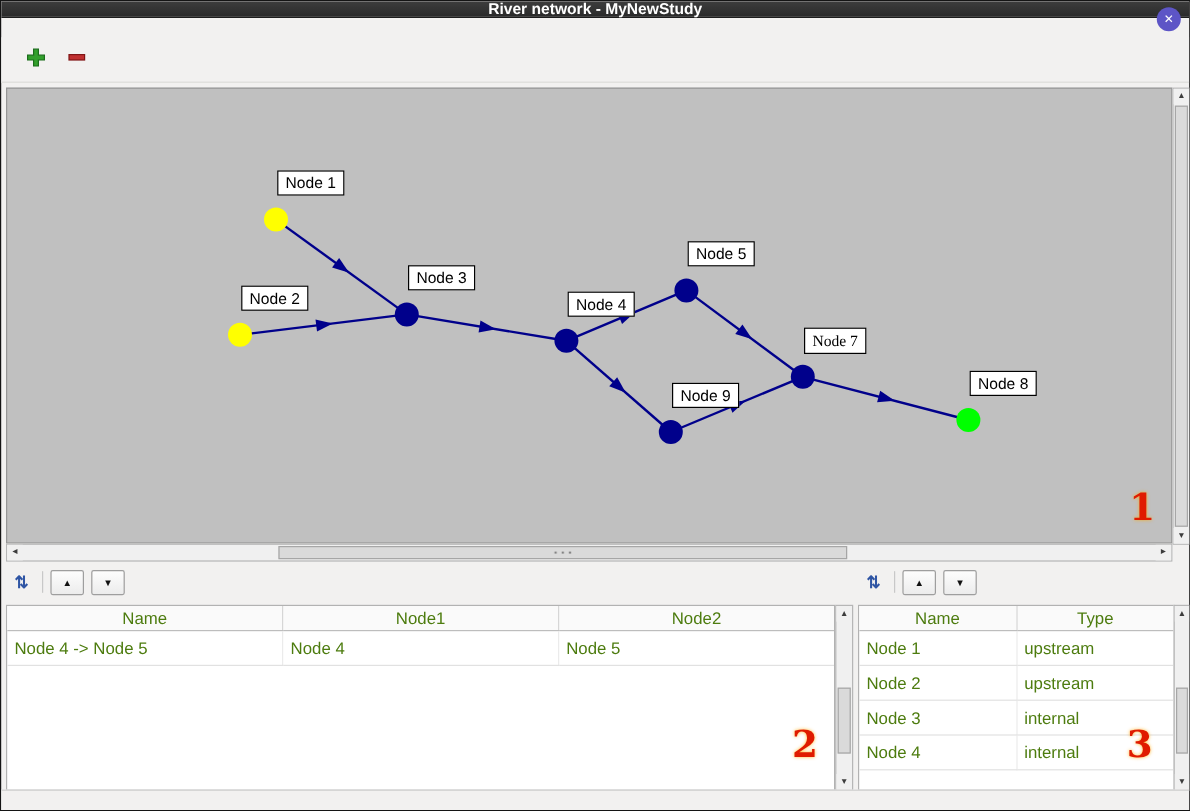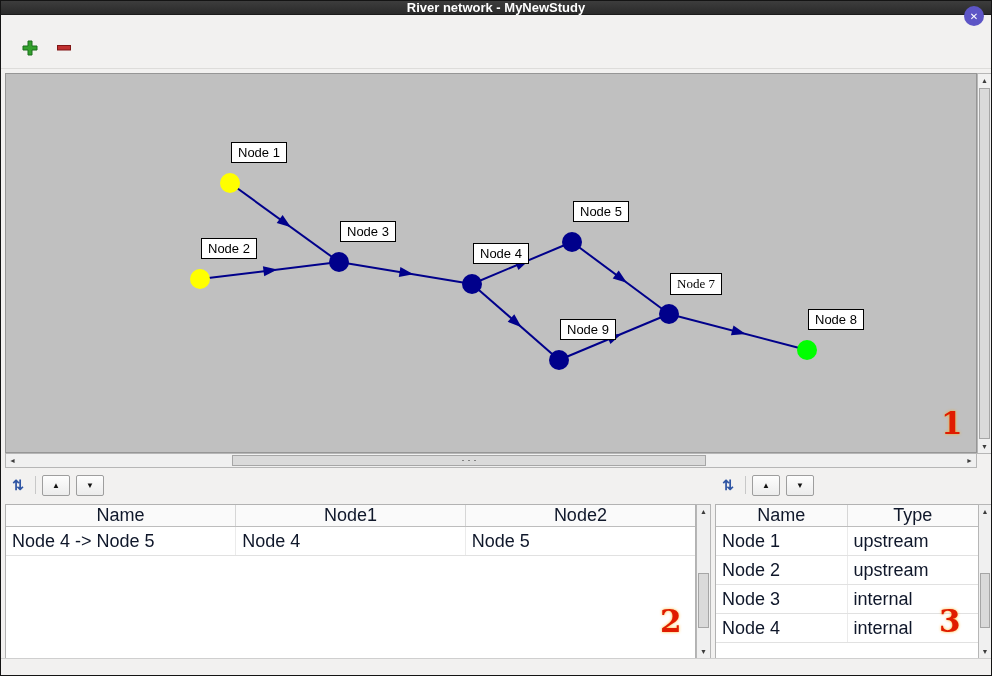--- a/index.html
+++ b/index.html
@@ -53,21 +53,21 @@
               color:#2f55a4; font-size:14px; font-weight:bold; cursor:pointer;
               display:flex; align-items:center; justify-content:center; }
   .vsep { width:1px; height:18px; background:#c8c8c8; }
   .mini-btn { width:28px; height:21px; border:1px solid #9e9e9e; border-radius:2px;
               background:linear-gradient(#fdfdfd,#ececec); cursor:pointer;
               display:flex; align-items:center; justify-content:center;
               font-size:8px; color:#111; }
 
   .table-box { position:absolute; top:503px; height:155px; background:#ffffff;
                border:1px solid #b2b2b2; overflow:hidden; }
-  table { width:100%; border-collapse:collapse; table-layout:fixed; font-size:18px; color:#0f172a; }
+  table { width:100%; border-collapse:collapse; table-layout:fixed; font-size:14px; color:#4d7c0f; }
   th { height:20px; font-weight:normal; text-align:center; background:#fafafa;
        border-bottom:1px solid #bdbdbd; border-right:1px solid #d6d6d6; }
   th:last-child { border-right:none; }
   td { height:29px; padding:0 6px; text-align:left; vertical-align:middle;
        border-bottom:1px solid #e1e1e1; border-right:1px solid #ebebeb;
        overflow:hidden; white-space:nowrap; }
   td:last-child { border-right:none; }
 
   
   .statusbar { position:absolute; left:0; right:0; bottom:0; height:17px;

